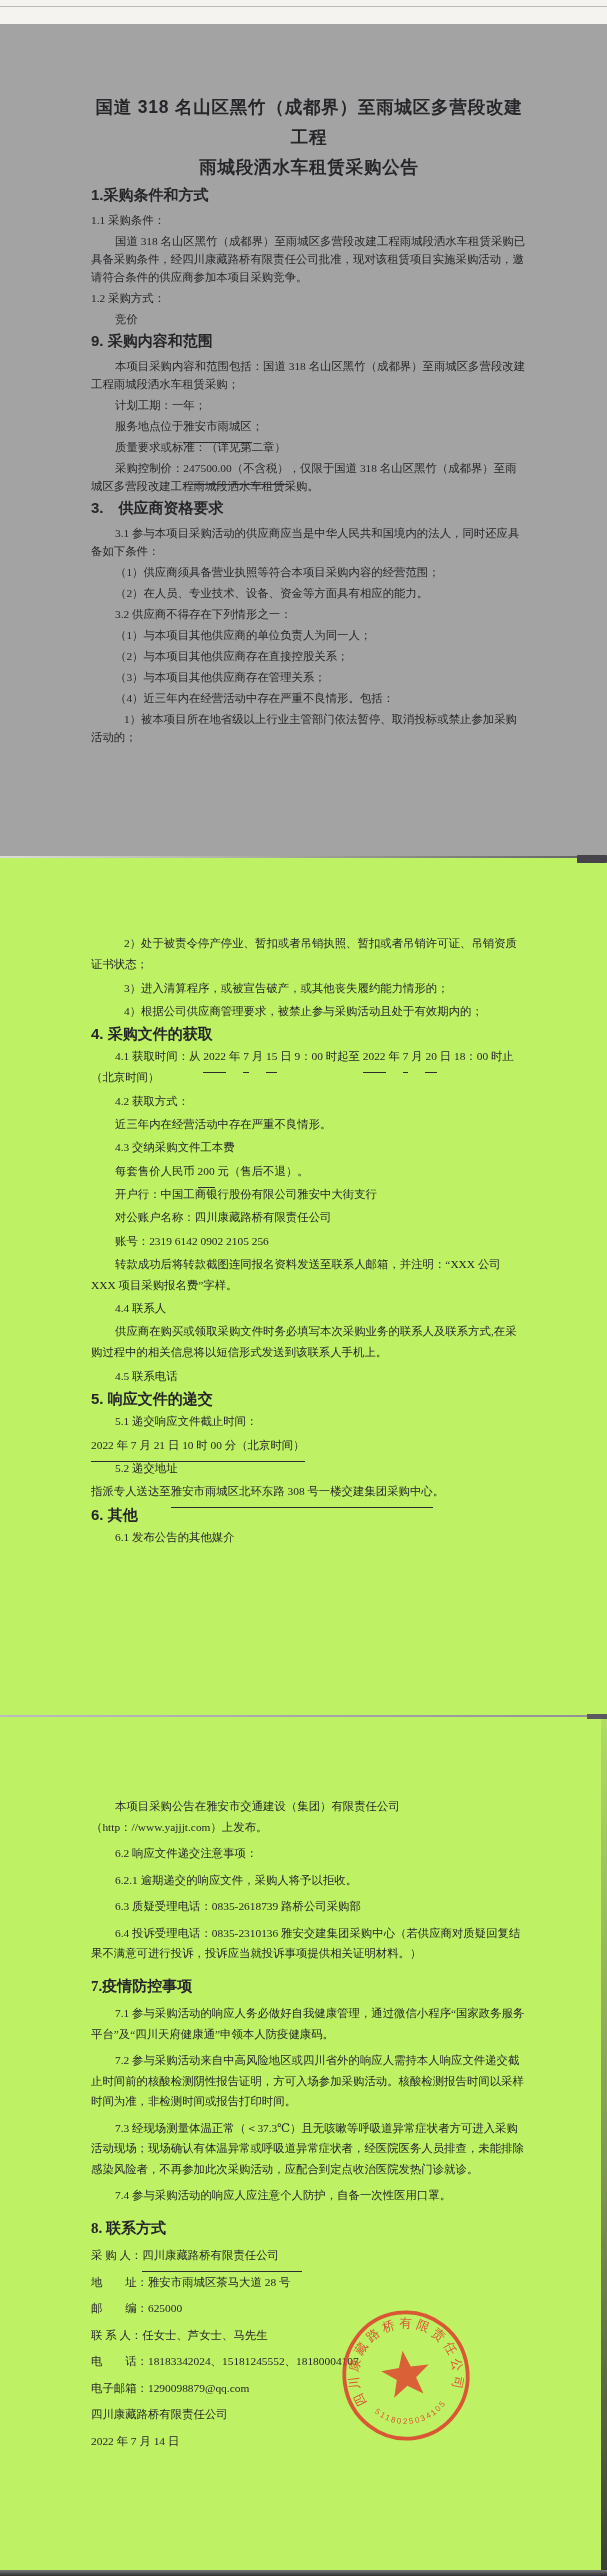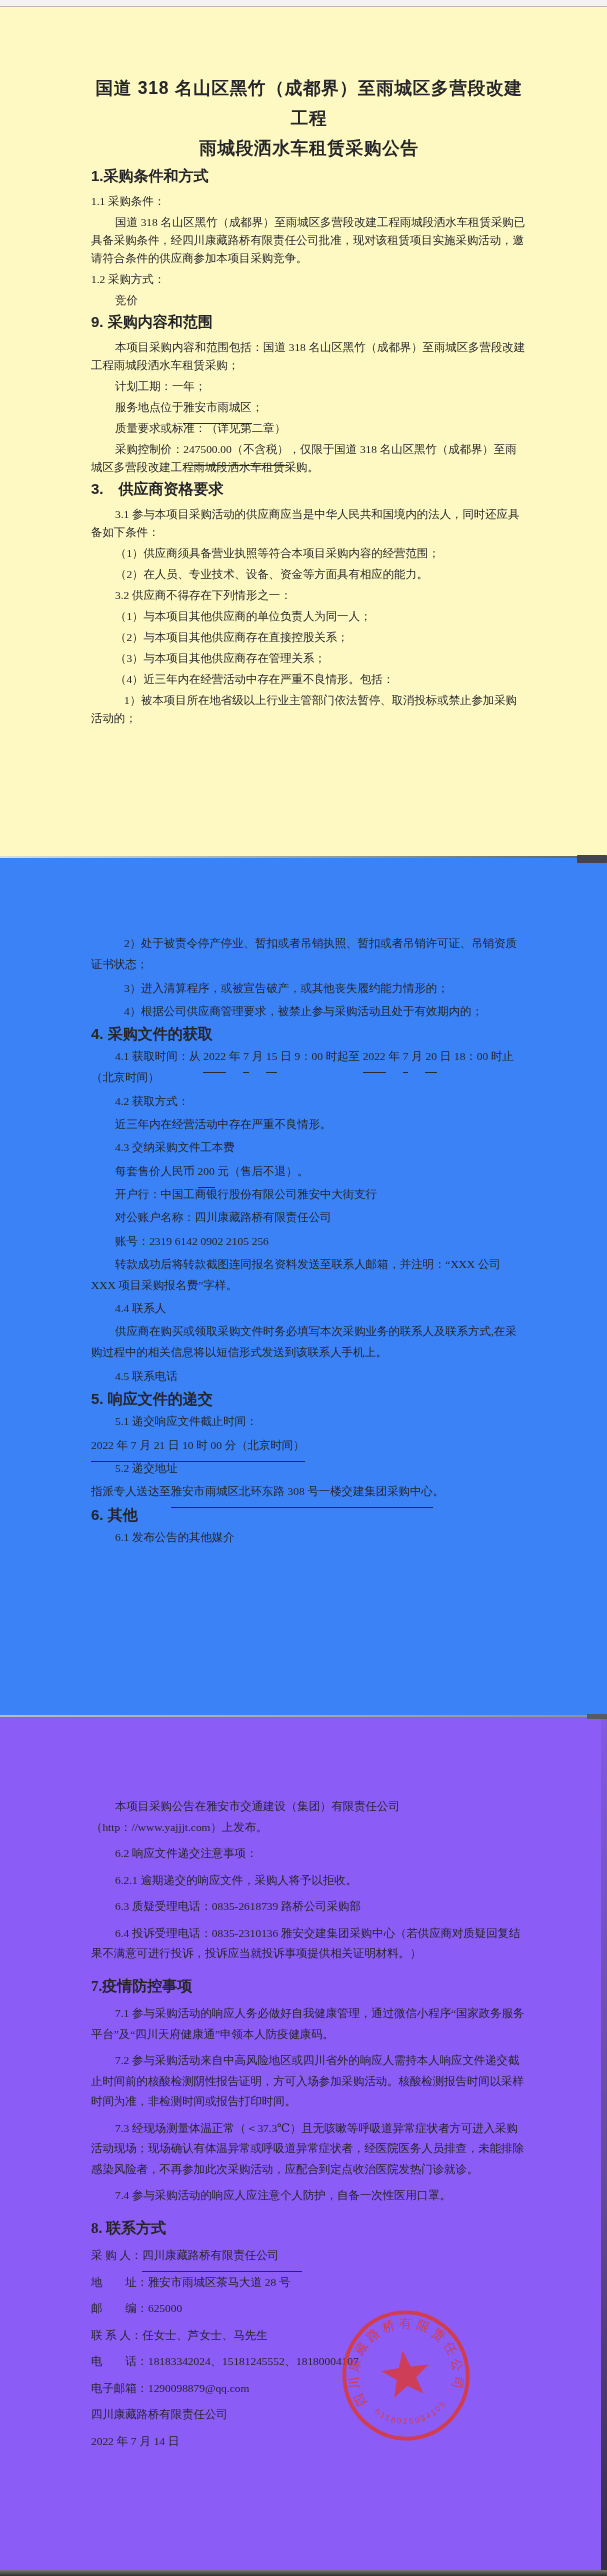--- a/index.html
+++ b/index.html
@@ -1,22 +1,22 @@
 <!DOCTYPE html>
 <html style="font-size:12px"><head>
 <meta charset="utf-8">
 <title>采购公告</title>
 <style>
   html,body{margin:0;padding:0;background:#f4f3f0;}
   #canvas{position:relative;width:607px;height:2576px;margin:0 auto;background:#f4f3f0;overflow:hidden;
           font-family:"Liberation Serif","DejaVu Serif",serif;color:#26262a;}
   .page{position:absolute;left:0;width:607px;overflow:hidden;}
-  #page-1{top:5px;height:851px;background:#fef9c3;font-size:11.4px;line-height:18px;}
-  #page-2{top:858px;height:859px;background:#3b82f6;font-size:11.4px;line-height:21px;}
-  #page-3{top:1717px;height:859px;background:#8b5cf6;font-size:11.4px;line-height:20.5px;}
+  #page-1{top:24px;height:851px;background:#a3a3a3;font-size:11.4px;line-height:18px;}
+  #page-2{top:858px;height:859px;background:#bef264;font-size:11.4px;line-height:21px;}
+  #page-3{top:1717px;height:859px;background:#bef264;font-size:11.4px;line-height:20.5px;}
   .content{padding:0 80px 0 91px;}
   #page-1 .content{padding-top:68px;}
   #page-2 .content{padding-top:73px;}
   #page-3 .content{padding-top:73px;}
   .blk{margin:3px 0;}
   #page-2 .blk{margin:2.3px 0;}
   #page-3 .blk{margin:6px 0;}
   .b-title{font-family:"Liberation Sans","DejaVu Sans",sans-serif;font-weight:700;
            font-size:17.5px;line-height:30px;text-align:center;letter-spacing:0.8px;margin:0;}
   .b-h{font-family:"Liberation Sans","DejaVu Sans",sans-serif;font-weight:700;

